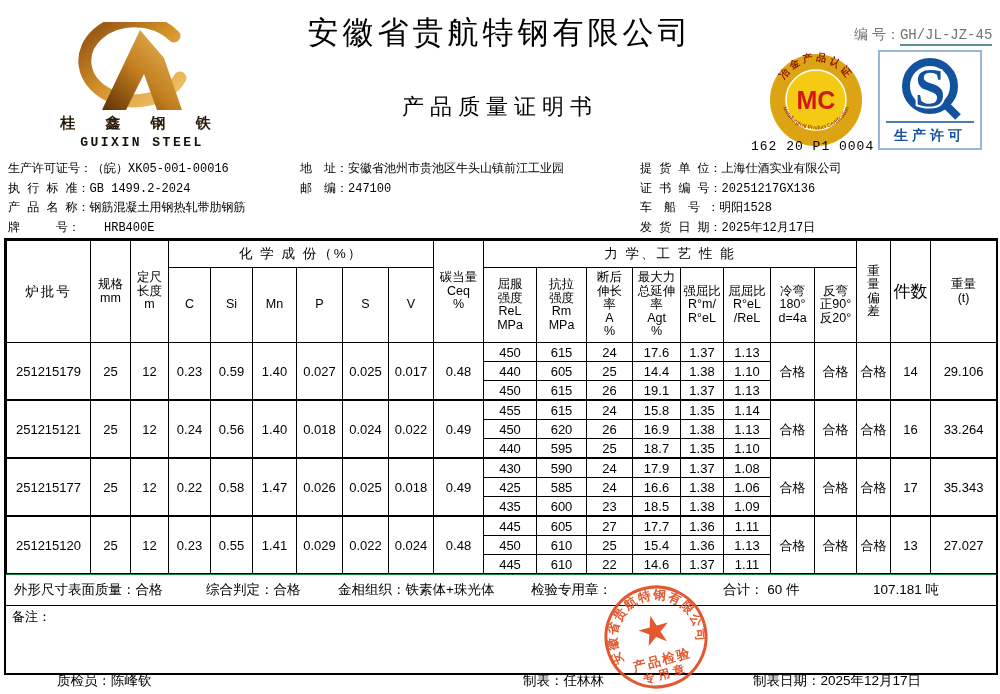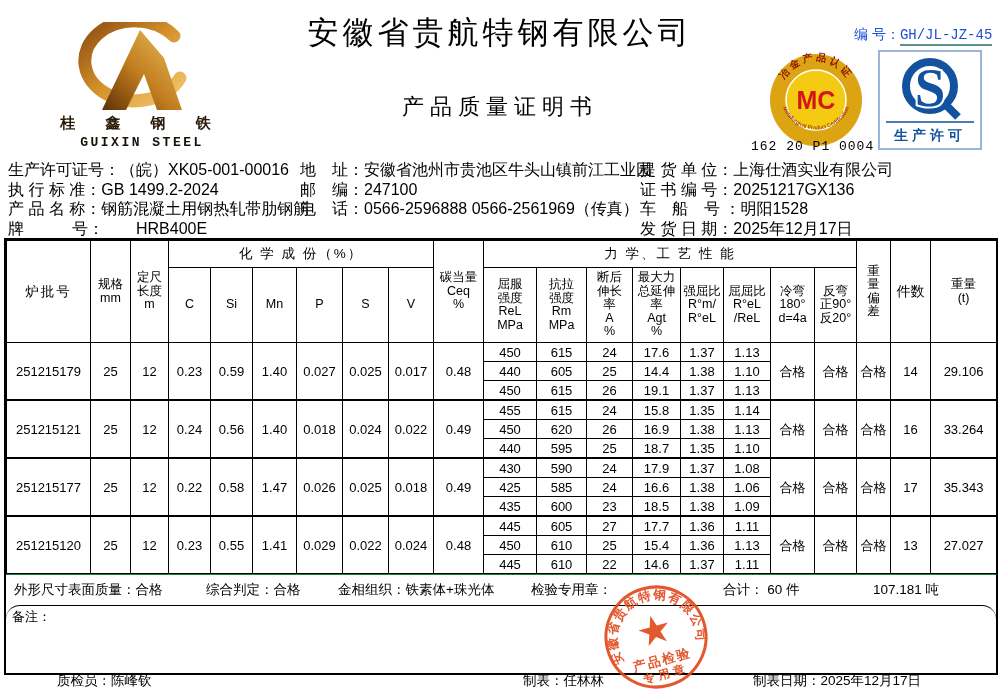--- a/index.html
+++ b/index.html
@@ -5,47 +5,47 @@
   html,body{margin:0;padding:0;}
   body{
     width:1000px;height:694px;position:relative;background:#ffffff;
     font-family:"Liberation Sans",sans-serif;color:#000;overflow:hidden;
   }
   
   .company-title{position:absolute;top:12px;left:230px;width:540px;text-align:center;
     font-family:"Liberation Serif",serif;font-size:31px;letter-spacing:4px;white-space:nowrap;}
   .doc-title{position:absolute;top:92px;left:330px;width:340px;text-align:center;
     font-family:"Liberation Serif",serif;font-size:22px;letter-spacing:6px;white-space:nowrap;}
-  .cert-no{position:absolute;top:26px;left:854px;font-size:14px;color:#1d4ed8;white-space:nowrap;}
+  .cert-no{position:absolute;top:26px;left:854px;font-size:14px;color:#737373;white-space:nowrap;}
   .cert-no .val{border-bottom:2px solid #5b928f;padding-bottom:1px;font-family:"Liberation Mono",monospace;}
   .logo-wrap{position:absolute;left:44px;top:22px;}
   .mc-wrap{position:absolute;left:768px;top:52px;}
   .mc-code{position:absolute;left:751px;top:139px;font-size:13px;font-family:"Liberation Mono",monospace;letter-spacing:1px;white-space:nowrap;}
   .qs-wrap{position:absolute;left:878px;top:50px;}
   
-  .info-col{position:absolute;top:160px;font-size:16px;line-height:19.5px;white-space:nowrap;}
+  .info-col{position:absolute;top:160px;font-size:12px;line-height:19.5px;white-space:nowrap;font-family:Liberation Mono, monospace;}
   #info-left{left:8px;} #info-mid{left:300px;} #info-right{left:640px;}
   .info-row .lbl{font-weight:bold;}
   .info-row .lbl,.info-row .val{font-weight:normal;}
   
   .mainbox{position:absolute;left:4px;top:238px;width:990px;border:2px solid #000;background:#fff;}
   table.cert{border-collapse:collapse;table-layout:fixed;width:100%;}
   table.cert th,table.cert td{border:1px solid #000;text-align:center;vertical-align:middle;padding:0;overflow:hidden;}
   table.cert th{font-weight:normal;font-size:12.5px;line-height:13.5px;white-space:pre-line;}
   tr.tier1 th{height:26px;font-size:13.5px;letter-spacing:2px;}
   tr.tier2 th{height:74px;margin-top:16px;}
   tbody.data td{font-size:13px;height:18px;line-height:17px;white-space:nowrap;}
   tbody.data tr.batch-start td{border-top:2px solid #000;}
   
   .summary{position:relative;border-top:1px solid #15803d;height:30px;line-height:30px;font-size:13.5px;white-space:nowrap;}
   .summary span{position:absolute;top:0;}
   .s-shape{left:8px;} .s-judge{left:200px;} .s-metallo{left:332px;}
   .s-stamp{left:525px;} .s-total{left:717px;} .s-weight{left:867px;}
   
-  .notes{border-top:1px solid #000;padding:3px 6px 4px 6px;font-size:13px;line-height:15.5px;display:flex;min-height:60px;border-radius:14px;}
+  .notes{border-top:1px solid #000;padding:3px 6px 4px 6px;font-size:13px;line-height:15.5px;display:flex;min-height:60px;}
   .notes .note-label{flex:0 0 auto;margin-right:4px;}
   .notes .note-lines div{white-space:pre;}
   
   .footer{position:absolute;top:672px;left:0;width:1000px;font-size:13.5px;white-space:nowrap;}
   .footer span{position:absolute;top:0;}
   .f-inspector{left:57px;font-family:Liberation Serif, serif;} .f-preparer{left:523px;} .f-date{left:753px;}
   
   .stamp{position:absolute;left:594px;top:575px;opacity:.92;pointer-events:none;}
 </style>
 </head>
@@ -109,21 +109,20 @@
 
 <div class="info-col" id="info-left">
     <div class="info-row"><span class="lbl">生产许可证号：</span><span class="val">（皖）XK05-001-00016</span></div>
     <div class="info-row"><span class="lbl">执 行 标 准：</span><span class="val">GB 1499.2-2024</span></div>
     <div class="info-row"><span class="lbl">产 品 名 称：</span><span class="val">钢筋混凝土用钢热轧带肋钢筋</span></div>
     <div class="info-row"><span class="lbl">牌　　　号：</span><span class="val">　　HRB400E</span></div>
   </div>
 <div class="info-col" id="info-mid">
     <div class="info-row"><span class="lbl">地　址：</span><span class="val">安徽省池州市贵池区牛头山镇前江工业园</span></div>
     <div class="info-row"><span class="lbl">邮　编：</span><span class="val">247100</span></div>
-    <div class="info-row"><span class="lbl">电　话：</span><span class="val">0566-2596888  0566-2561969（传真）</span></div>
   </div>
 <div class="info-col" id="info-right">
     <div class="info-row"><span class="lbl">提 货 单 位：</span><span class="val">上海仕酒实业有限公司</span></div>
     <div class="info-row"><span class="lbl">证 书 编 号：</span><span class="val">20251217GX136</span></div>
     <div class="info-row"><span class="lbl">车　船　号 ：</span><span class="val">明阳1528</span></div>
     <div class="info-row"><span class="lbl">发 货 日 期：</span><span class="val">2025年12月17日</span></div>
   </div>
 
 <div class="mainbox">
   <table class="cert">
@@ -160,21 +159,21 @@
 m</th>
         <th colspan="6">化 学 成 份（%）</th>
         <th rowspan="2" style="font-size:12.5px;letter-spacing:0">碳当量
 Ceq
 %</th>
         <th colspan="8">力 学、工 艺 性 能</th>
         <th rowspan="2" style="font-size:12.5px;letter-spacing:0">重
 量
 偏
 差</th>
-        <th rowspan="2" style="font-size:14px;letter-spacing:0">件数</th>
+        <th rowspan="2" style="font-size:17px;letter-spacing:0">件数</th>
         <th rowspan="2" style="font-size:12.5px;letter-spacing:0">重量
 (t)</th>
       </tr>
       <tr class="tier2">
         <th>C</th>
         <th>Si</th>
         <th>Mn</th>
         <th>P</th>
         <th>S</th>
         <th>V</th>

